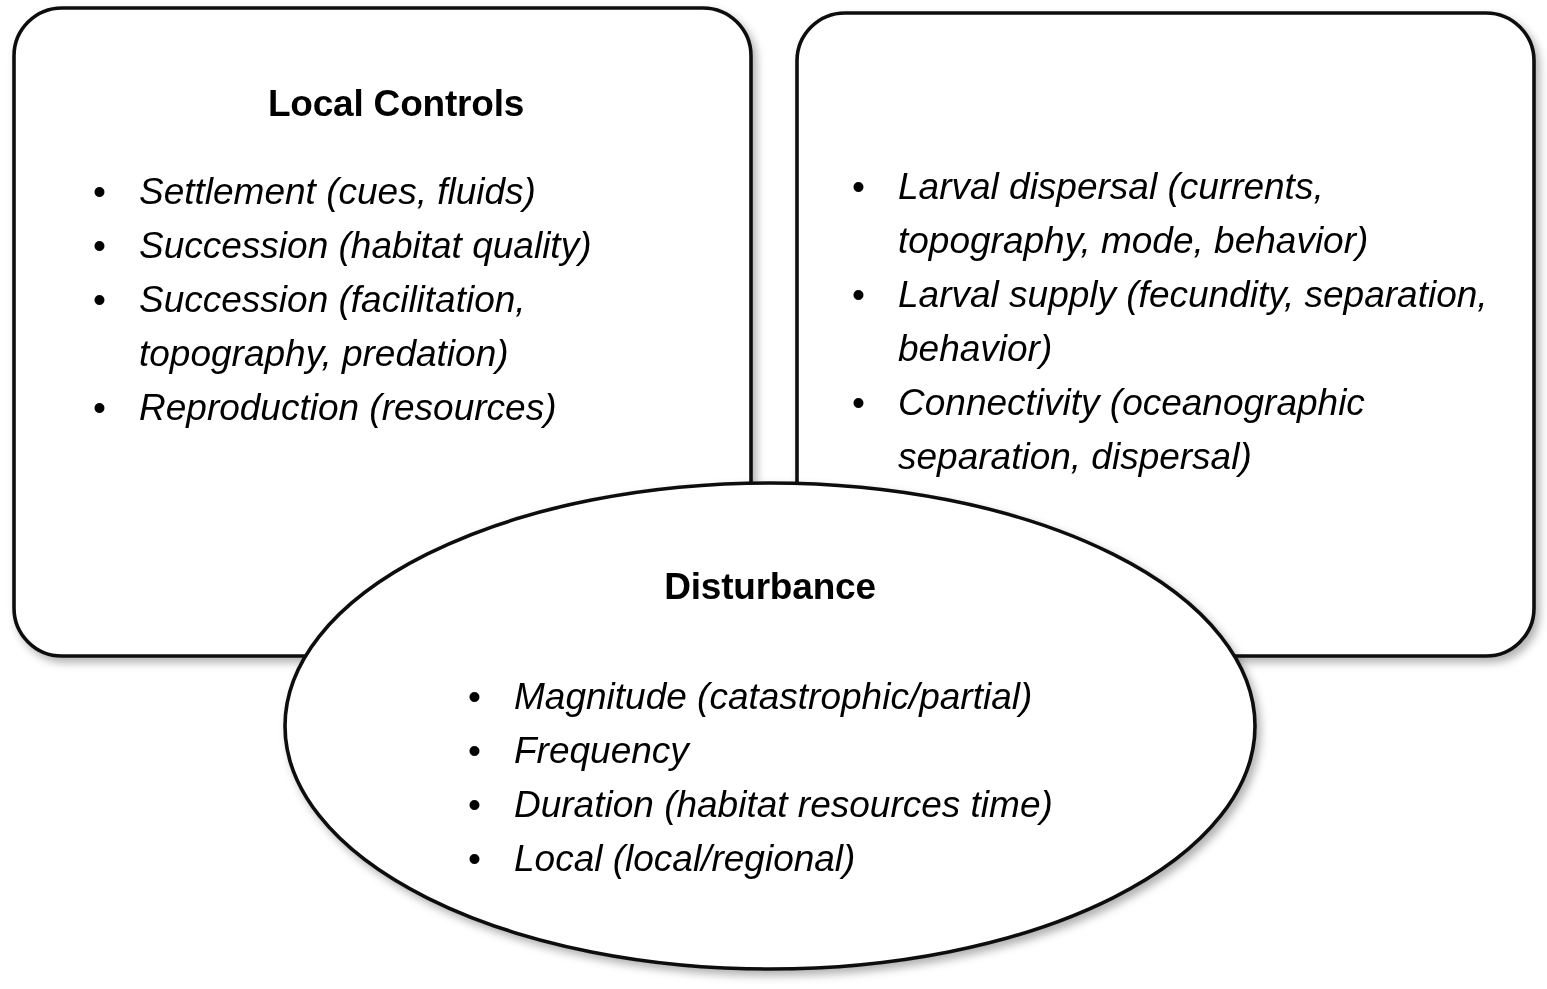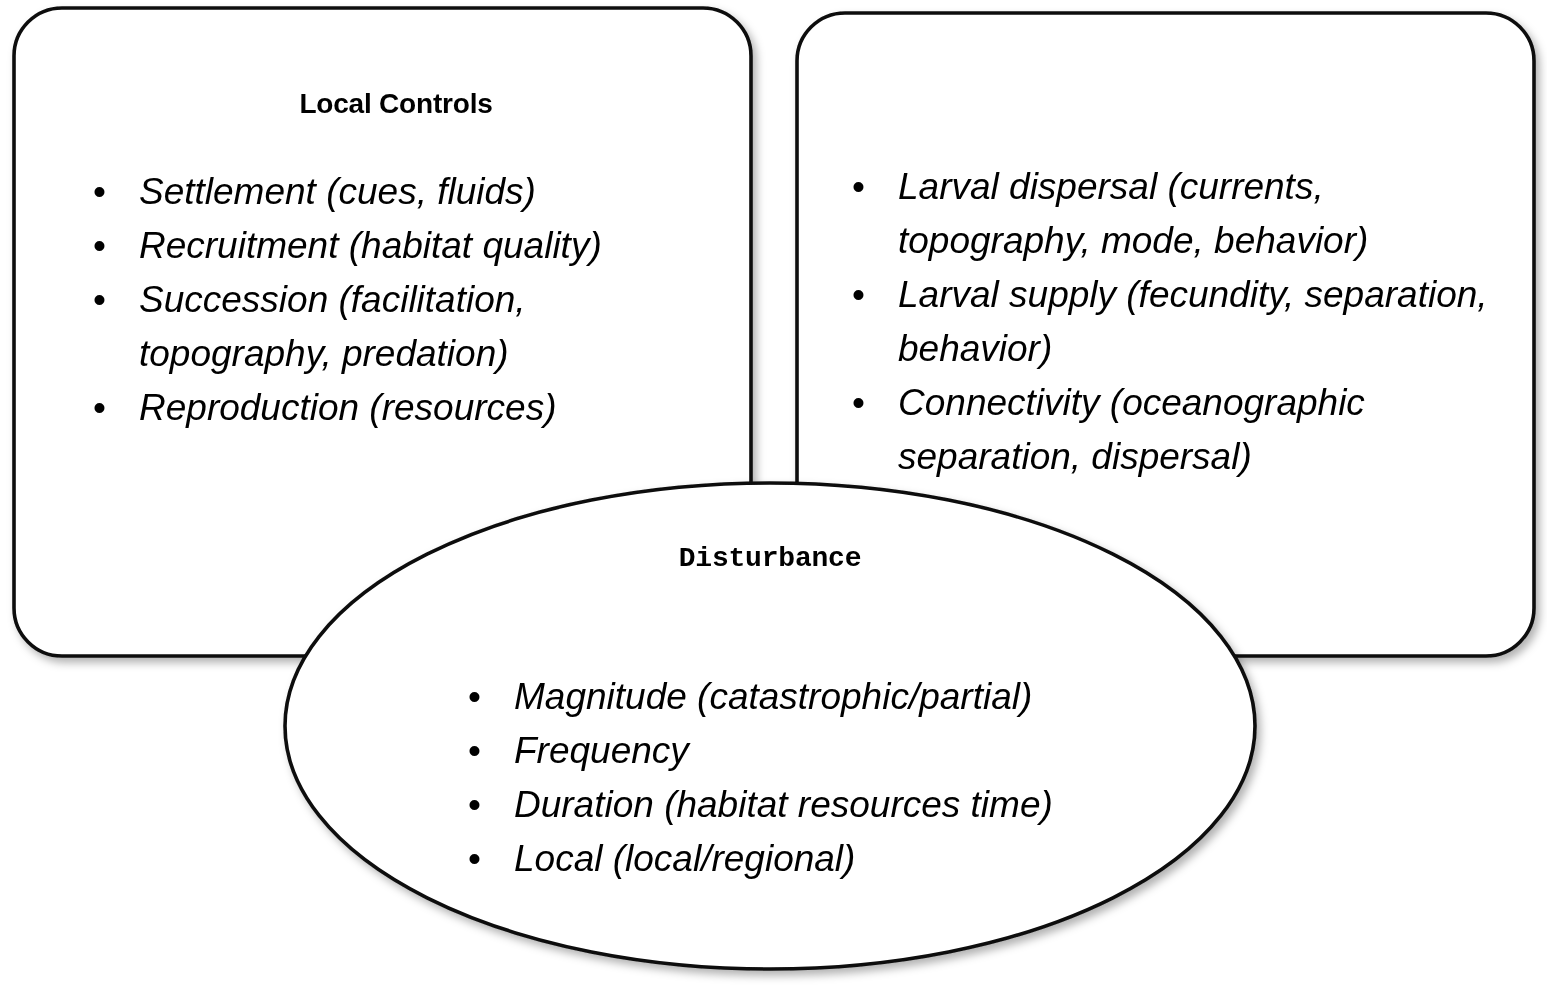--- a/index.html
+++ b/index.html
@@ -26,21 +26,21 @@
     position: absolute;
     left: 0;
     top: 0;
     width: 1547px;
     height: 989px;
   }
 
   .node-title {
     position: absolute;
     font-weight: bold;
-    font-size: 28px;
+    font-size: 37px;
     line-height: 44px;
     letter-spacing: -0.2px;
     color: #000000;
     text-align: center;
     white-space: nowrap;
   }
 
   .bullet-list {
     position: absolute;
     list-style: none;
@@ -72,21 +72,21 @@
     font-style: italic;
   }
 
   
   #local-title    { left: 96px;  top: 82px;  width: 600px; }
   #local-bullets  { left: 89px;  top: 165px; width: 620px; }
 
   #regional-title { left: 850px; top: 77px;  width: 670px; }
   #regional-bullets { left: 848px; top: 160px; width: 640px; }
 
-  #disturbance-title { left: 470px; top: 537px; width: 600px; font-family: Liberation Mono, monospace; }
+  #disturbance-title { left: 470px; top: 565px; width: 600px; }
   #disturbance-bullets { left: 464px; top: 670px; width: 700px; }
 </style>
 </head>
 <body>
 
 <div id="diagram-canvas">
 
   <svg id="shape-layer" viewBox="0 0 1547 989" xmlns="http://www.w3.org/2000/svg">
     <defs>
       <filter id="soft-shadow" x="-20%" y="-20%" width="150%" height="150%">
@@ -103,21 +103,21 @@
 
   <div class="node-title" id="local-title">Local Controls</div>
 
   <ul class="bullet-list" id="local-bullets">
     <li>
       <span class="bullet-dot">•</span>
       <span class="bullet-text">Settlement (cues, fluids)</span>
     </li>
     <li>
       <span class="bullet-dot">•</span>
-      <span class="bullet-text">Recruitment (habitat quality)</span>
+      <span class="bullet-text">Succession (habitat quality)</span>
     </li>
     <li>
       <span class="bullet-dot">•</span>
       <span class="bullet-text">Succession (facilitation, topography, predation)</span>
     </li>
     <li>
       <span class="bullet-dot">•</span>
       <span class="bullet-text">Reproduction (resources)</span>
     </li>
   </ul>

